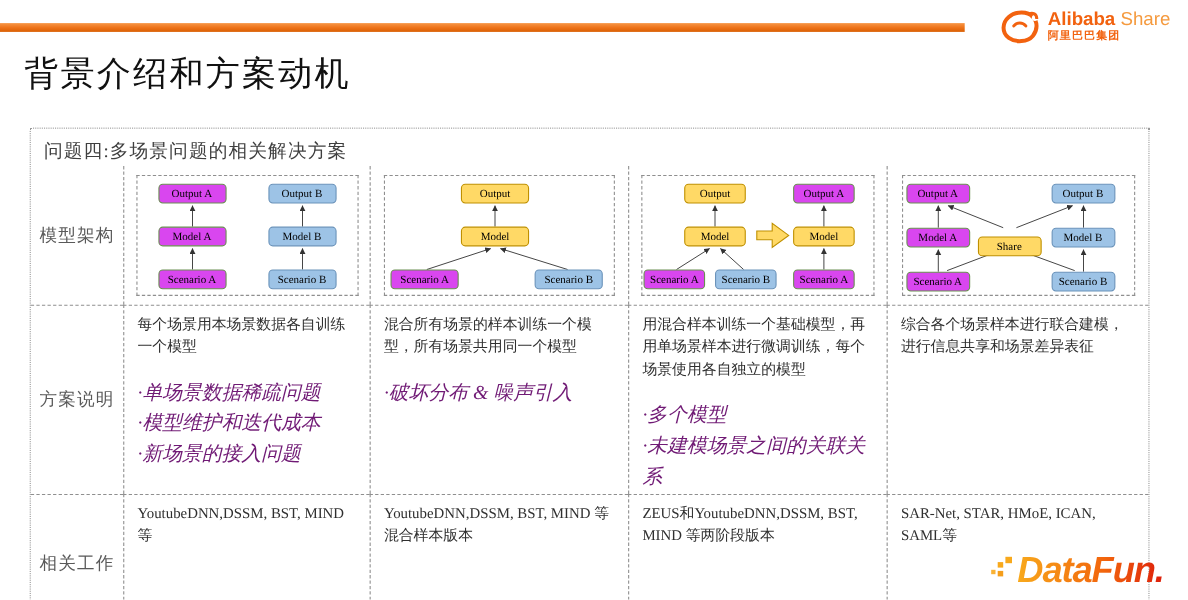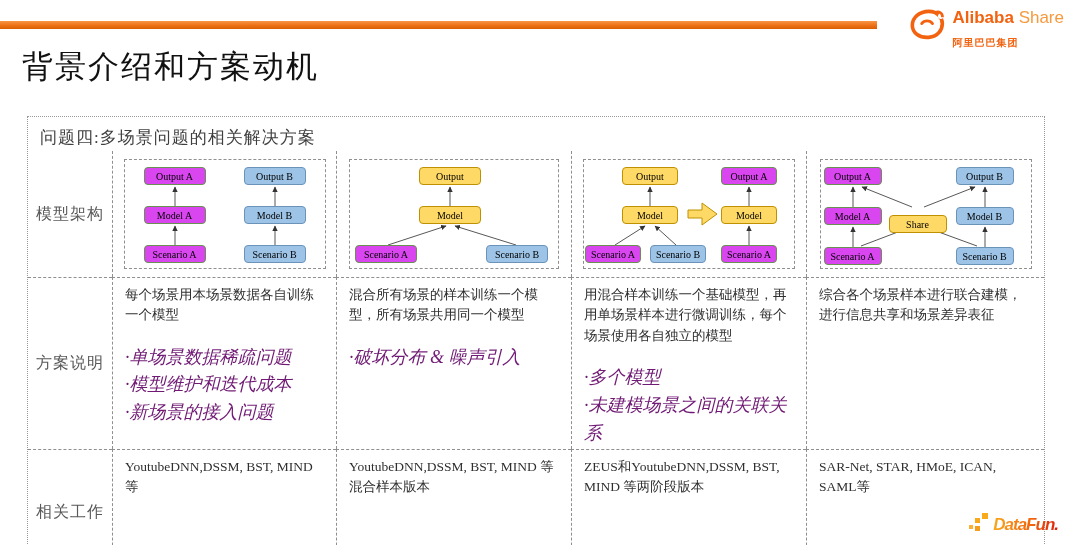--- a/index.html
+++ b/index.html
@@ -11,21 +11,21 @@
   .top-bar{
     position:absolute;left:0;top:21px;width:877px;height:8px;
     background:linear-gradient(180deg,#f79646 0%,#ed7117 55%,#d95f02 100%);
   }
   
   .alibaba{position:absolute;top:9px;right:16px;display:flex;align-items:flex-start;gap:4px;}
   .alibaba-texts{line-height:1;}
   .alibaba-row1{font-family:"Liberation Sans",sans-serif;font-size:17px;}
   .alibaba-name{font-weight:bold;color:#f2620f;}
   .alibaba-group{color:#f59a3e;font-weight:400;}
-  .alibaba-cn{font-family:"Liberation Sans",sans-serif;font-size:10px;font-weight:bold;color:#f2620f;letter-spacing:1px;margin-top:12px;}
+  .alibaba-cn{font-family:"Liberation Sans",sans-serif;font-size:10px;font-weight:bold;color:#f2620f;letter-spacing:1px;margin-top:2px;}
   
   .title{
     position:absolute;left:22px;top:46px;margin:0;font-size:31px;font-weight:400;
     color:#111;letter-spacing:2px;
   }
   
   .panel{
     position:absolute;left:27px;top:116px;width:1018px;height:460px;
     border:1px dotted #999;border-bottom:none;background:#fff;box-sizing:border-box;
   }
@@ -63,21 +63,21 @@
     box-sizing:border-box;white-space:nowrap;overflow:hidden;
     font-family:"Liberation Serif","DejaVu Serif",serif;
   }
   .w62{width:62px;} .w56{width:56px;} .w58{width:58px;}
   .green{background:#d946ef;border-color:#6a8f52;}
   .blue{background:#9DC3E6;border-color:#6b93ba;}
   .yellow{background:#FFD966;border-color:#BF9000;}
   
   .datafun{position:absolute;right:22px;bottom:8px;display:flex;align-items:center;gap:2px;}
   .datafun-text{
-    font-family:"Liberation Sans",sans-serif;font-style:italic;font-weight:bold;font-size:17px;
+    font-family:"Liberation Sans",sans-serif;font-style:italic;font-weight:bold;font-size:33px;
     background:linear-gradient(90deg,#f8a91c 0%,#f2640c 60%,#dd1f0c 100%);
     -webkit-background-clip:text;background-clip:text;color:transparent;letter-spacing:-1px;
   }
 </style>
 </head>
 <body>
 
 <svg width="0" height="0" style="position:absolute" aria-hidden="true">
   <defs>
     <marker id="arr" markerWidth="7" markerHeight="7" refX="5.5" refY="3" orient="auto">

